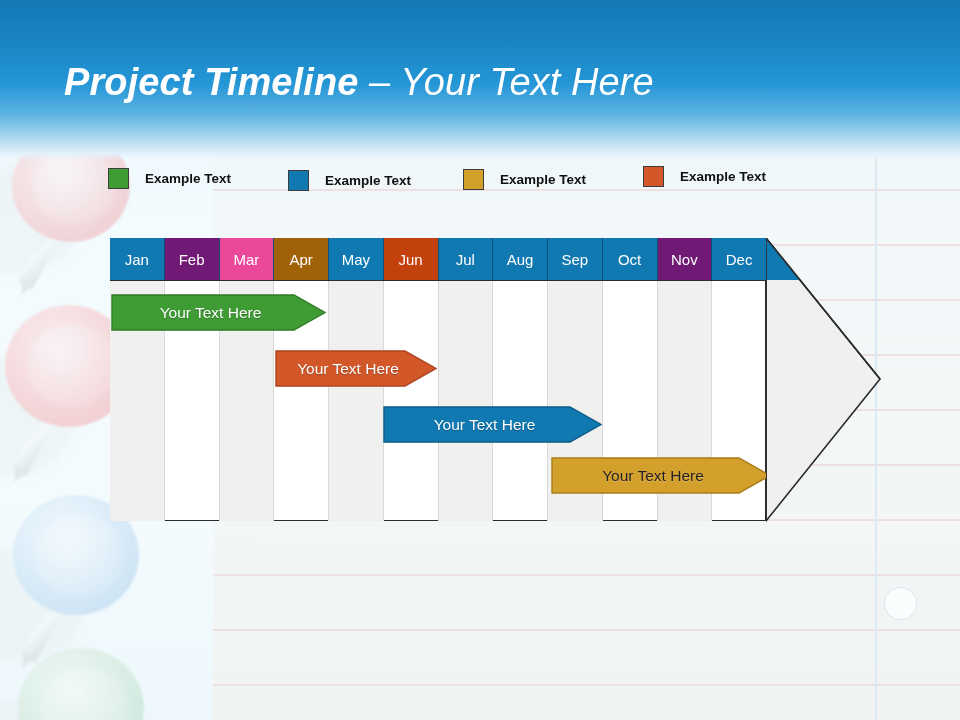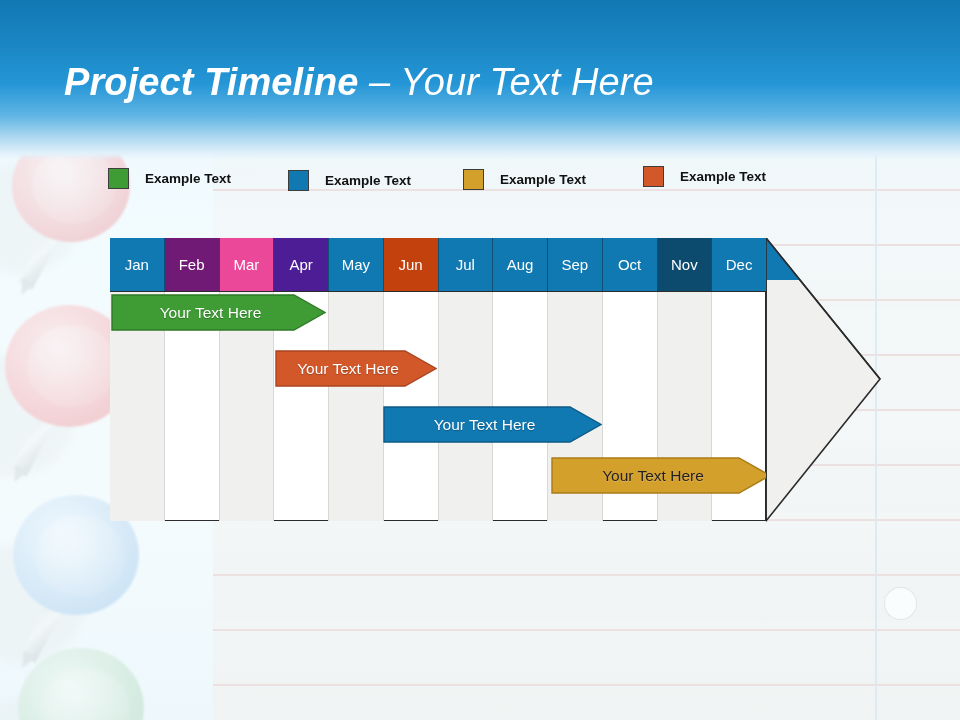--- a/index.html
+++ b/index.html
@@ -235,21 +235,21 @@
     border-right: 1px solid #d8d8d6;
     box-sizing: border-box;
   }
   .tl-col:last-child { border-right: none; }
   .tl-col.shade { background: #f0f0ee; }
 
   .tl-head {
     position: absolute;
     left: 0; top: 0;
     width: 100%;
-    height: 54px;
+    height: 43px;
     display: flex;
     border-bottom: 1.6px solid #2b2b2b;
     box-sizing: border-box;
   }
   .tl-head-cell {
     flex: 1 1 0;
     background: #1179b2;
     color: #ffffff;
     font-size: 15px;
     display: flex;
@@ -371,28 +371,28 @@
         <div class="tl-col"></div>
         <div class="tl-col shade"></div>
         <div class="tl-col"></div>
         <div class="tl-col shade"></div>
         <div class="tl-col"></div>
       </div>
     <div class="tl-head" id="tl-head">
         <div class="tl-head-cell" style="background: rgb(17, 121, 178);">Jan</div>
         <div class="tl-head-cell" style="background: #701a75;">Feb</div>
         <div class="tl-head-cell" style="background: #ec4899;">Mar</div>
-        <div class="tl-head-cell" style="background: #4c1d95;">Apr</div>
+        <div class="tl-head-cell" style="background: #a16207;">Apr</div>
         <div class="tl-head-cell" style="background: rgb(17, 121, 178);">May</div>
         <div class="tl-head-cell" style="background: #c2410c;">Jun</div>
         <div class="tl-head-cell" style="background: rgb(17, 121, 178);">Jul</div>
         <div class="tl-head-cell" style="background: rgb(17, 121, 178);">Aug</div>
         <div class="tl-head-cell" style="background: rgb(17, 121, 178);">Sep</div>
         <div class="tl-head-cell" style="background: rgb(17, 121, 178);">Oct</div>
-        <div class="tl-head-cell" style="background: #0c4a6e;">Nov</div>
+        <div class="tl-head-cell" style="background: #701a75;">Nov</div>
         <div class="tl-head-cell" style="background: rgb(17, 121, 178);">Dec</div>
       </div>
     <div id="tl-bars">
         <div class="bar" style="left: 1px; top: 56px; width: 215px; color: rgb(255, 255, 255);">
           <svg width="215" height="37" viewBox="0 0 215 37" style="position: absolute; left: 0px; top: 0px;">
             <polygon points="1,1 183,1 214,18.5 183,36 1,36" fill="#3f9c35" stroke="#2f7a27" stroke-width="1.4"></polygon>
           </svg>
           <span class="bar-label">Your  Text Here</span>
         </div>
         <div class="bar" style="left: 165px; top: 112px; width: 162px; color: rgb(255, 255, 255);">

